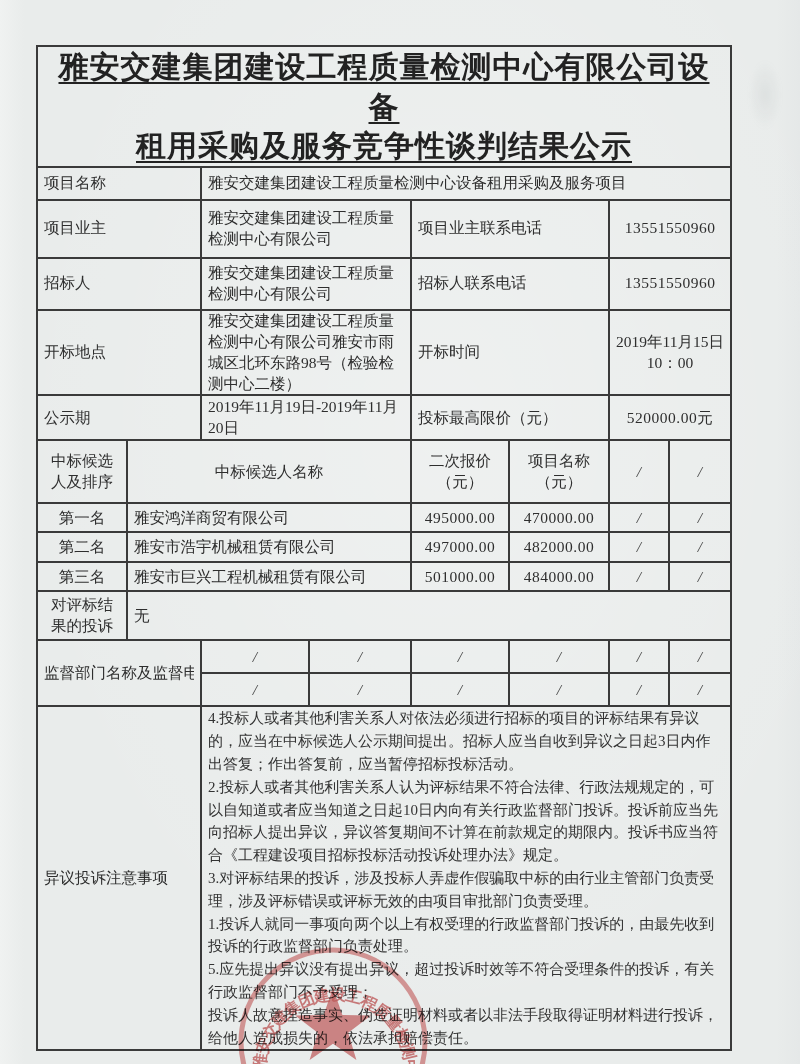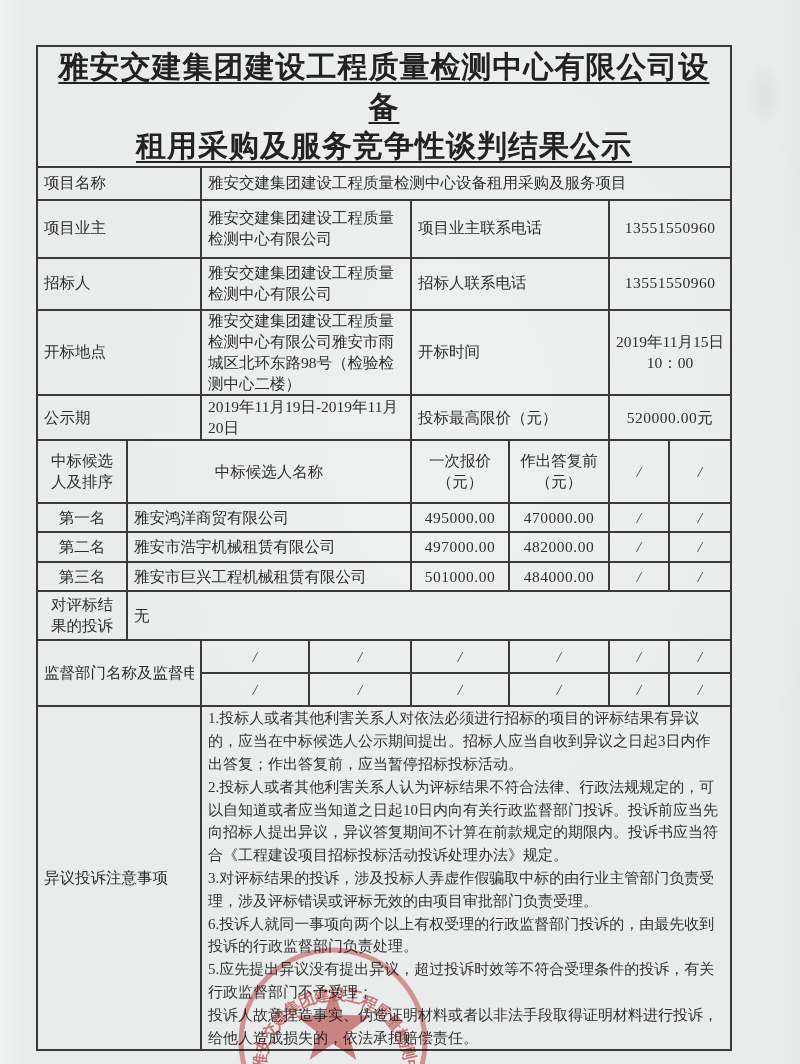--- a/index.html
+++ b/index.html
@@ -130,22 +130,22 @@
     <tr class="h47">
       <td colspan="2" class="lbl">公示期</td>
       <td colspan="2" class="val-left">2019年11月19日-2019年11月20日</td>
       <td colspan="2" class="lbl">投标最高限价（元）</td>
       <td colspan="2" class="num">520000.00元</td>
     </tr>
 
     <tr class="h65">
       <td class="center-label">中标候选人及排序</td>
       <td colspan="3" class="val-center">中标候选人名称</td>
-      <td class="center-label">一次报价（元）</td>
-      <td class="center-label">作出答复前（元）</td>
+      <td class="center-label">二次报价（元）</td>
+      <td class="center-label">项目名称（元）</td>
       <td class="slash">/</td>
       <td class="slash">/</td>
     </tr>
 
     <tr class="h31">
       <td class="rank">第一名</td>
       <td colspan="3" class="val-left">雅安鸿洋商贸有限公司</td>
       <td class="num">495000.00</td>
       <td class="num">470000.00</td>
       <td class="slash">/</td>
@@ -189,24 +189,24 @@
       <td class="slash">/</td>
       <td class="slash">/</td>
       <td class="slash">/</td>
       <td class="slash">/</td>
       <td class="slash">/</td>
     </tr>
 
     <tr class="h290">
       <td colspan="2" class="lbl">异议投诉注意事项</td>
       <td colspan="6" class="objection-cell">
-        <div class="para">1.投标人或者其他利害关系人对依法必须进行招标的项目的评标结果有异议的，应当在中标候选人公示期间提出。招标人应当自收到异议之日起3日内作出答复；作出答复前，应当暂停招标投标活动。</div>
+        <div class="para">4.投标人或者其他利害关系人对依法必须进行招标的项目的评标结果有异议的，应当在中标候选人公示期间提出。招标人应当自收到异议之日起3日内作出答复；作出答复前，应当暂停招标投标活动。</div>
         <div class="para">2.投标人或者其他利害关系人认为评标结果不符合法律、行政法规规定的，可以自知道或者应当知道之日起10日内向有关行政监督部门投诉。投诉前应当先向招标人提出异议，异议答复期间不计算在前款规定的期限内。投诉书应当符合《工程建设项目招标投标活动投诉处理办法》规定。</div>
         <div class="para">3.对评标结果的投诉，涉及投标人弄虚作假骗取中标的由行业主管部门负责受理，涉及评标错误或评标无效的由项目审批部门负责受理。</div>
-        <div class="para">6.投诉人就同一事项向两个以上有权受理的行政监督部门投诉的，由最先收到投诉的行政监督部门负责处理。</div>
+        <div class="para">1.投诉人就同一事项向两个以上有权受理的行政监督部门投诉的，由最先收到投诉的行政监督部门负责处理。</div>
         <div class="para">5.应先提出异议没有提出异议，超过投诉时效等不符合受理条件的投诉，有关行政监督部门不予受理；</div>
         <div class="para">投诉人故意捏造事实、伪造证明材料或者以非法手段取得证明材料进行投诉，给他人造成损失的，依法承担赔偿责任。</div>
       </td>
     </tr>
 
   </tbody>
     </table>
 
   <svg class="seal" viewBox="0 0 204 204">
     <defs>

